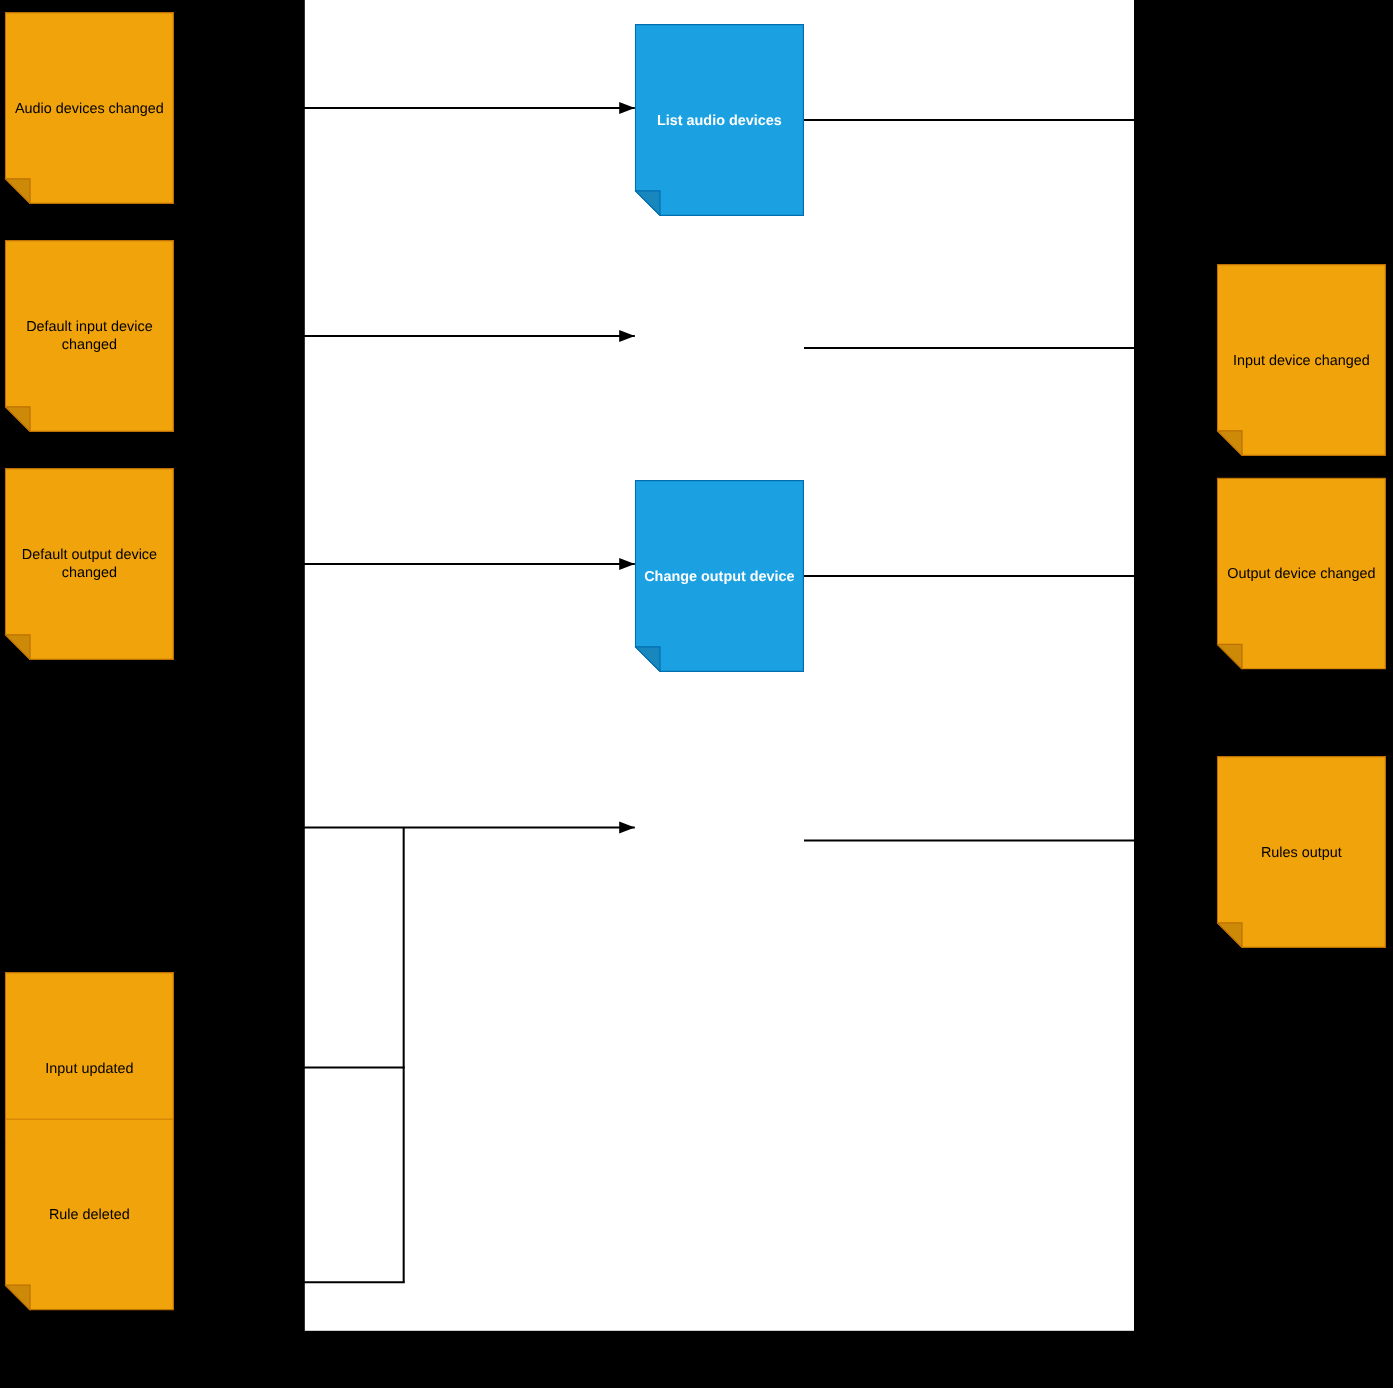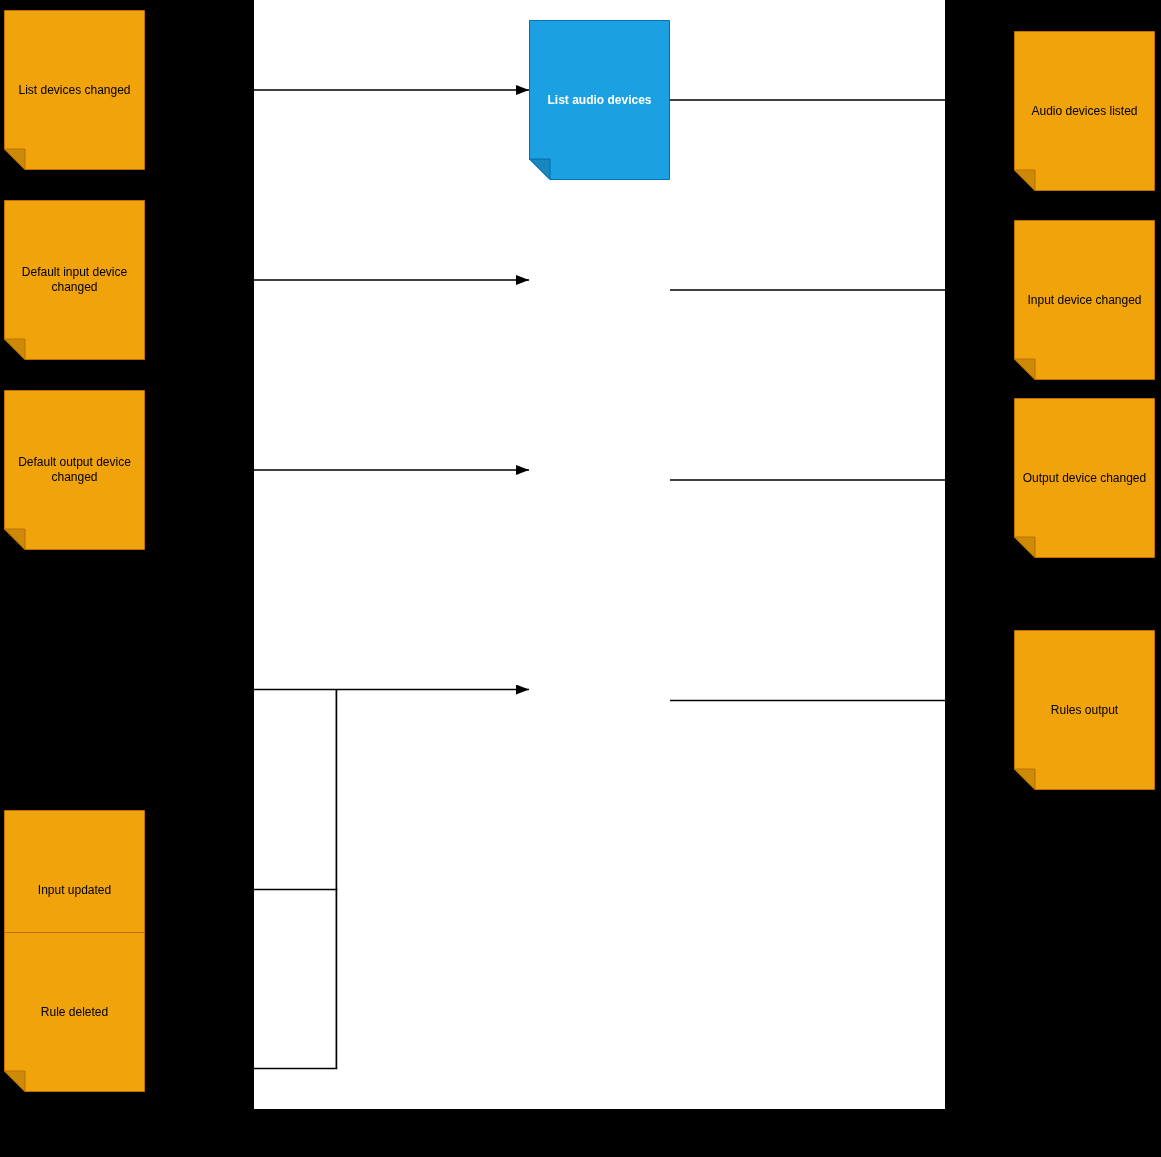--- a/index.html
+++ b/index.html
@@ -85,21 +85,21 @@
     <line x1="670" y1="290" x2="1014" y2="290"></line>
     <line x1="670" y1="480" x2="1014" y2="480"></line>
     <line x1="670" y1="700.5" x2="1014" y2="700.5"></line>
   </svg>
 
   <div class="note event" style="left:4px; top:10px">
     <svg class="shape" viewBox="0 0 141 160" preserveAspectRatio="none">
       <polygon class="body" points="0.5,0.5 140.5,0.5 140.5,159.5 21,159.5 0.5,139"></polygon>
       <polygon class="fold" points="0.5,139 21,139 21,159.5"></polygon>
     </svg>
-    <div class="note-label">List devices changed</div>
+    <div class="note-label">Audio devices changed</div>
   </div>
 
   <div class="note event" style="left:4px; top:200px">
     <svg class="shape" viewBox="0 0 141 160" preserveAspectRatio="none">
       <polygon class="body" points="0.5,0.5 140.5,0.5 140.5,159.5 21,159.5 0.5,139"></polygon>
       <polygon class="fold" points="0.5,139 21,139 21,159.5"></polygon>
     </svg>
     <div class="note-label">Default input device changed</div>
   </div>
 
@@ -130,29 +130,29 @@
 
   <div class="note task" style="left:529px; top:20px">
     <svg class="shape" viewBox="0 0 141 160" preserveAspectRatio="none">
       <polygon class="body" points="0.5,0.5 140.5,0.5 140.5,159.5 21,159.5 0.5,139"></polygon>
       <polygon class="fold" points="0.5,139 21,139 21,159.5"></polygon>
     </svg>
     <div class="note-label">List audio devices</div>
   </div>
 
 
-
-
-  <div class="note event" style="left:1014px; top:31px">
+  <div class="note task" style="left:529px; top:400px">
     <svg class="shape" viewBox="0 0 141 160" preserveAspectRatio="none">
       <polygon class="body" points="0.5,0.5 140.5,0.5 140.5,159.5 21,159.5 0.5,139"></polygon>
       <polygon class="fold" points="0.5,139 21,139 21,159.5"></polygon>
     </svg>
-    <div class="note-label">Audio devices listed</div>
+    <div class="note-label">Change output device</div>
   </div>
+
+
 
   <div class="note event" style="left:1014px; top:220px">
     <svg class="shape" viewBox="0 0 141 160" preserveAspectRatio="none">
       <polygon class="body" points="0.5,0.5 140.5,0.5 140.5,159.5 21,159.5 0.5,139"></polygon>
       <polygon class="fold" points="0.5,139 21,139 21,159.5"></polygon>
     </svg>
     <div class="note-label">Input device changed</div>
   </div>
 
   <div class="note event" style="left:1014px; top:398px">

